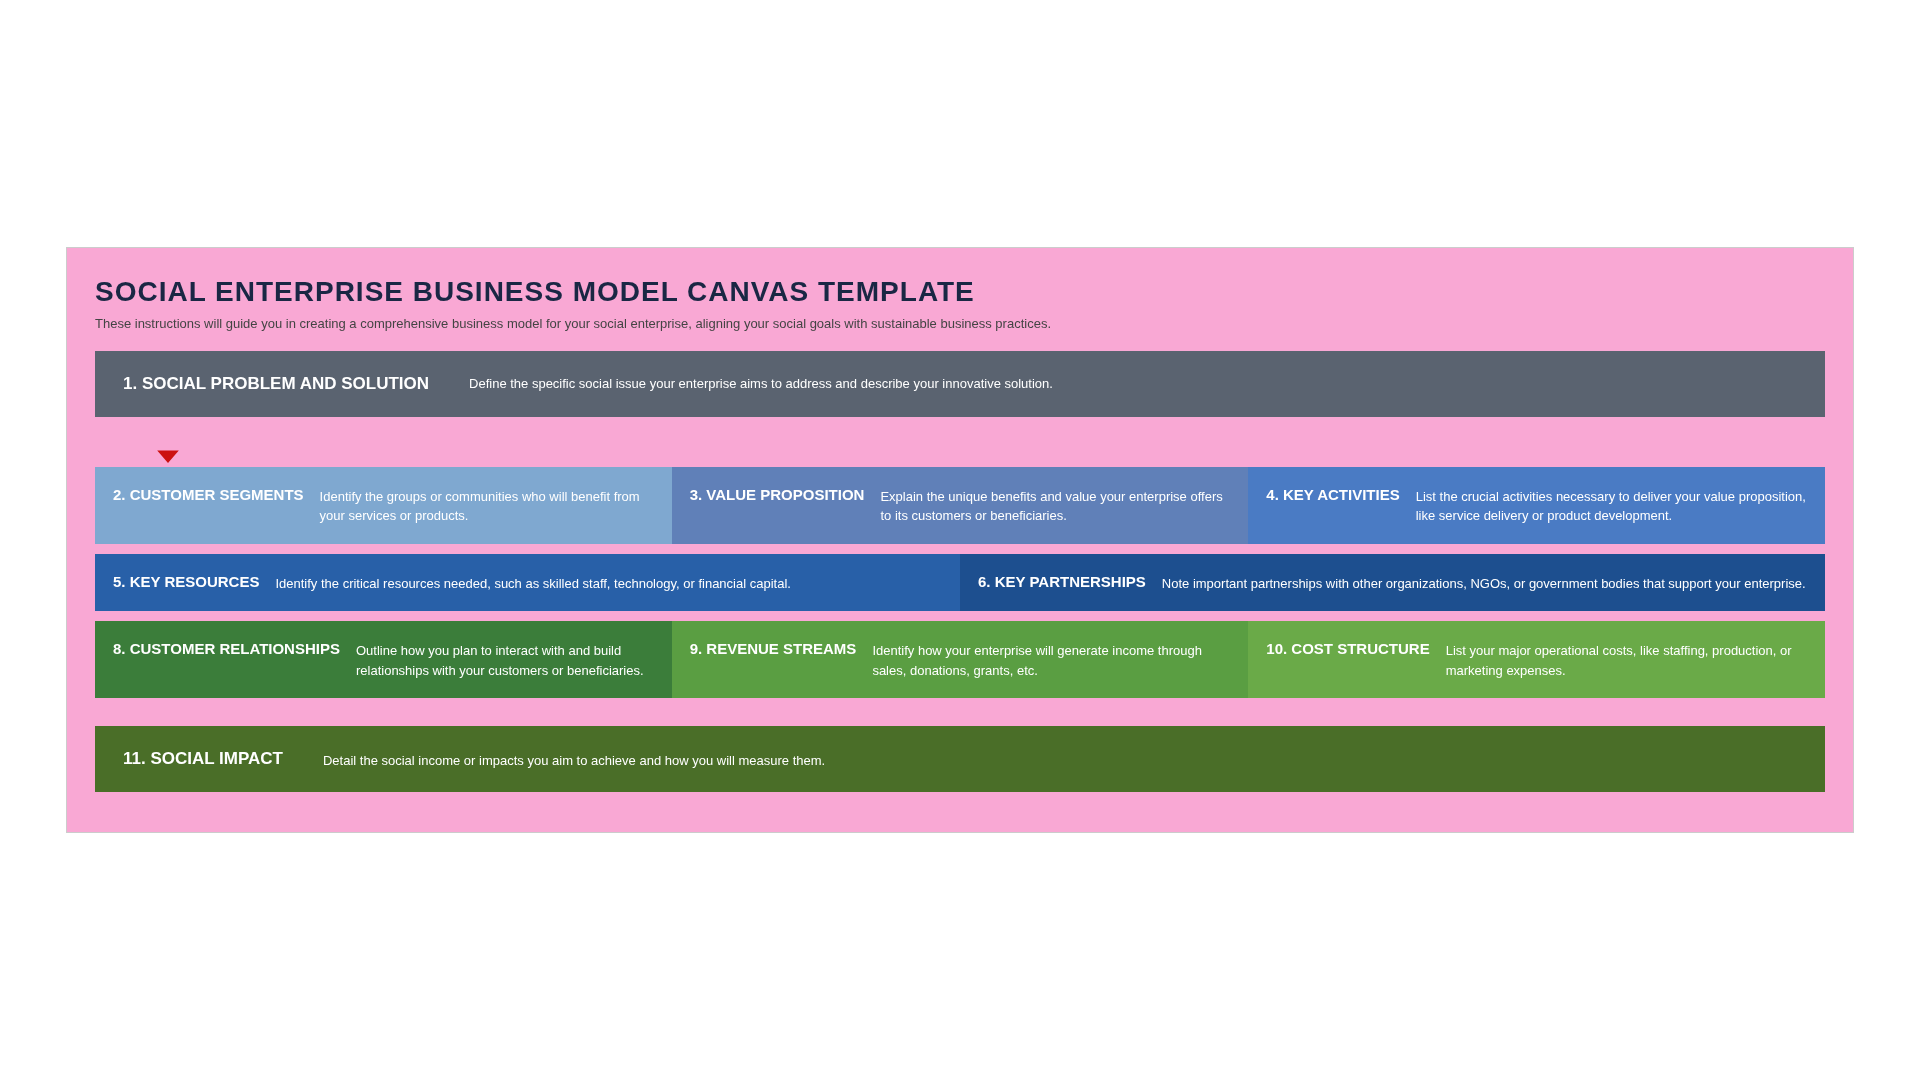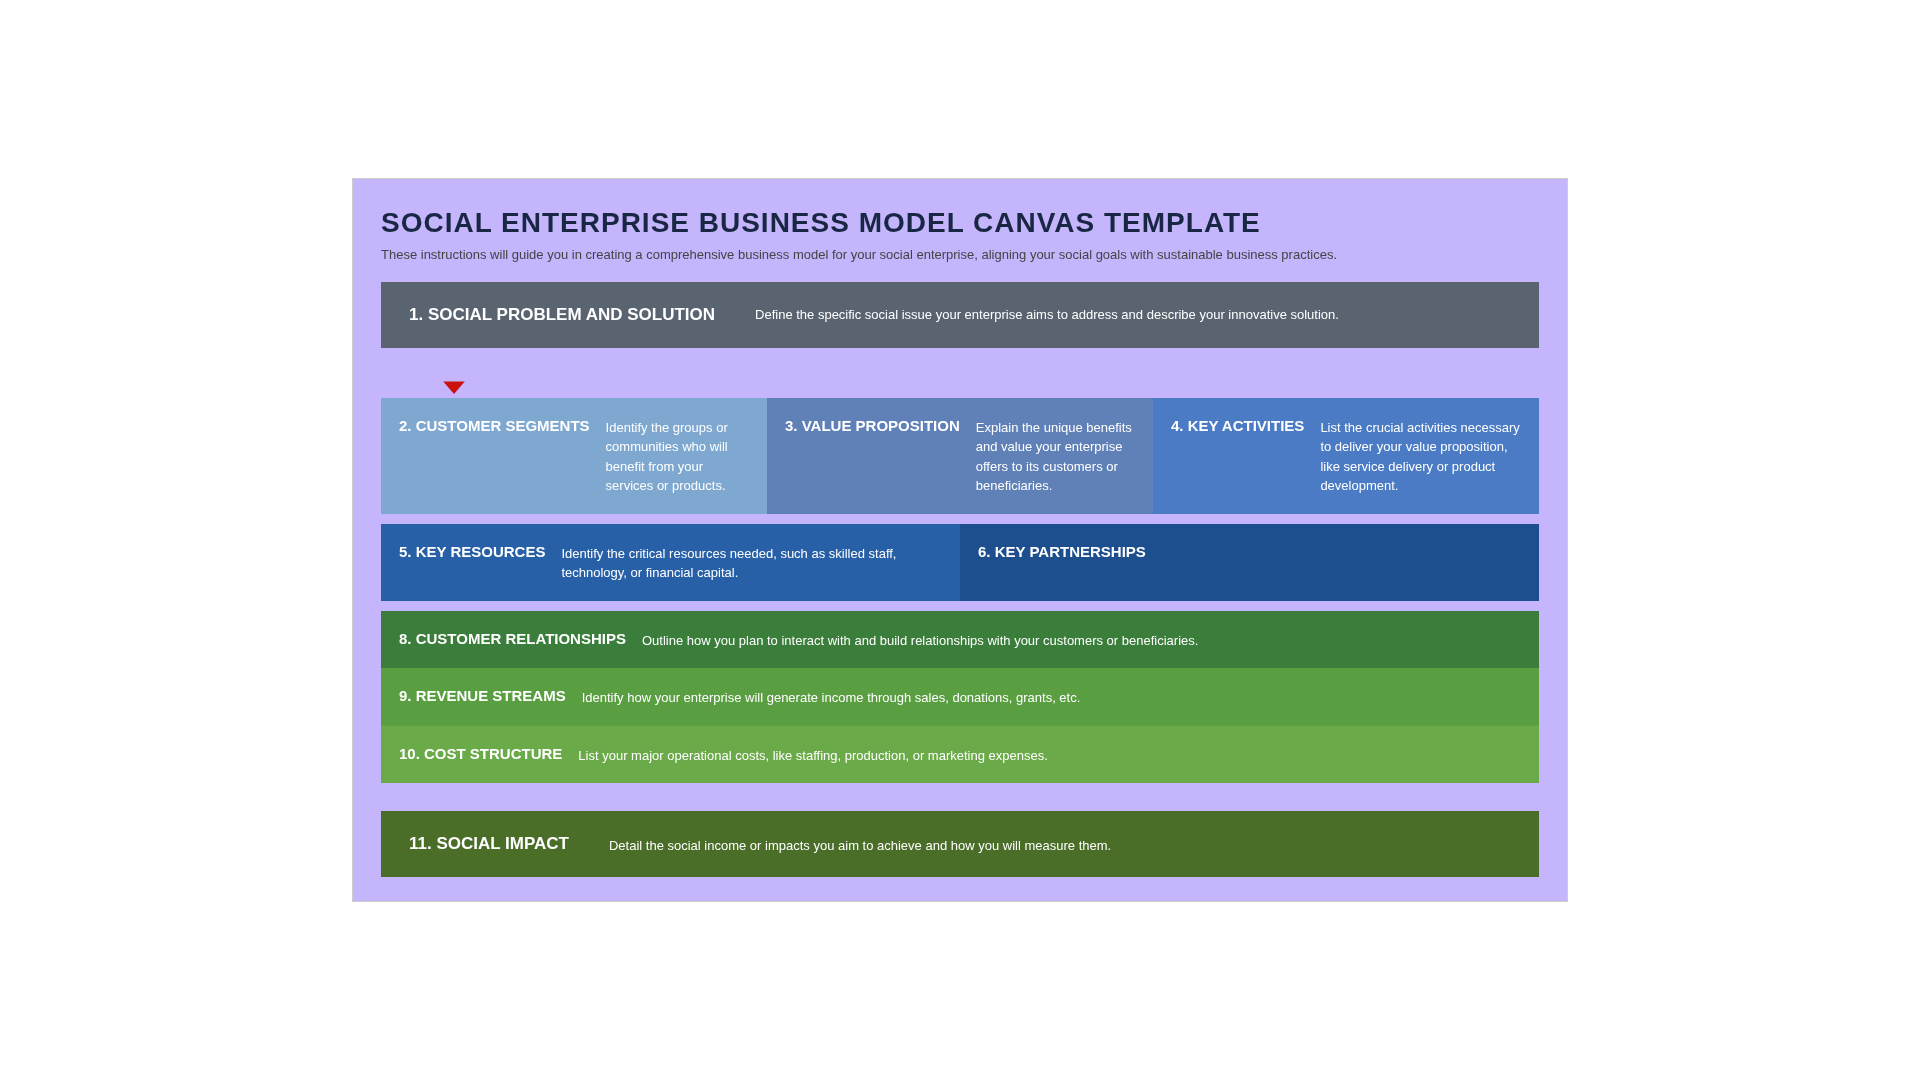--- a/index.html
+++ b/index.html
@@ -6,24 +6,24 @@
     body {
       font-family: Arial, sans-serif;
       background: #fff;
       width: 1920px;
       min-height: 1080px;
       display: flex;
       align-items: center;
       justify-content: center;
     }
     .canvas-wrapper {
-      width: 1216px;
-      background: #c4b5fd;
+      width: 1788px;
+      background: #f9a8d4;
       border: 1px solid #ccc;
-      padding: 28px 28px 24px 28px;
+      padding: 28px 28px 40px 28px;
     }
     .main-title {
       font-size: 28px;
       font-weight: 900;
       color: #1a2744;
       letter-spacing: 1px;
       margin-bottom: 8px;
       text-transform: uppercase;
     }
     .subtitle {
@@ -191,29 +191,32 @@
     </div>
     <div class="arrow-overlay arrow-pos-1">
       <svg viewBox="0 0 44 28" xmlns="http://www.w3.org/2000/svg">
         <polygon points="0,8 28,8 28,0 44,14 28,28 28,20 0,20" fill="#cc1111"></polygon>
       </svg>
     </div>
     <div class="col-cell r3c2">
       <div class="label-block">
         <div class="cell-label">6. KEY PARTNERSHIPS</div>
       </div>
+      <div class="desc-block">
+        <div class="cell-desc">Note important partnerships with other organizations, NGOs, or government bodies that support your enterprise.</div>
+      </div>
     </div>
     <div class="arrow-overlay arrow-pos-2">
       <svg viewBox="0 0 44 28" xmlns="http://www.w3.org/2000/svg">
         <polygon points="0,8 28,8 28,0 44,14 28,28 28,20 0,20" fill="#cc1111"></polygon>
       </svg>
     </div>
   </div>
 
-  <div class="three-col-row" style="margin-bottom:28px;flex-direction:column;">
+  <div class="three-col-row" style="margin-bottom:28px;">
     <div class="col-cell r4c1">
       <div class="label-block">
         <div class="cell-label">8. CUSTOMER RELATIONSHIPS</div>
       </div>
       <div class="desc-block">
         <div class="cell-desc">Outline how you plan to interact with and build relationships with your customers or beneficiaries.</div>
       </div>
     </div>
     <div class="arrow-overlay arrow-pos-1">
       <svg viewBox="0 0 44 28" xmlns="http://www.w3.org/2000/svg">

